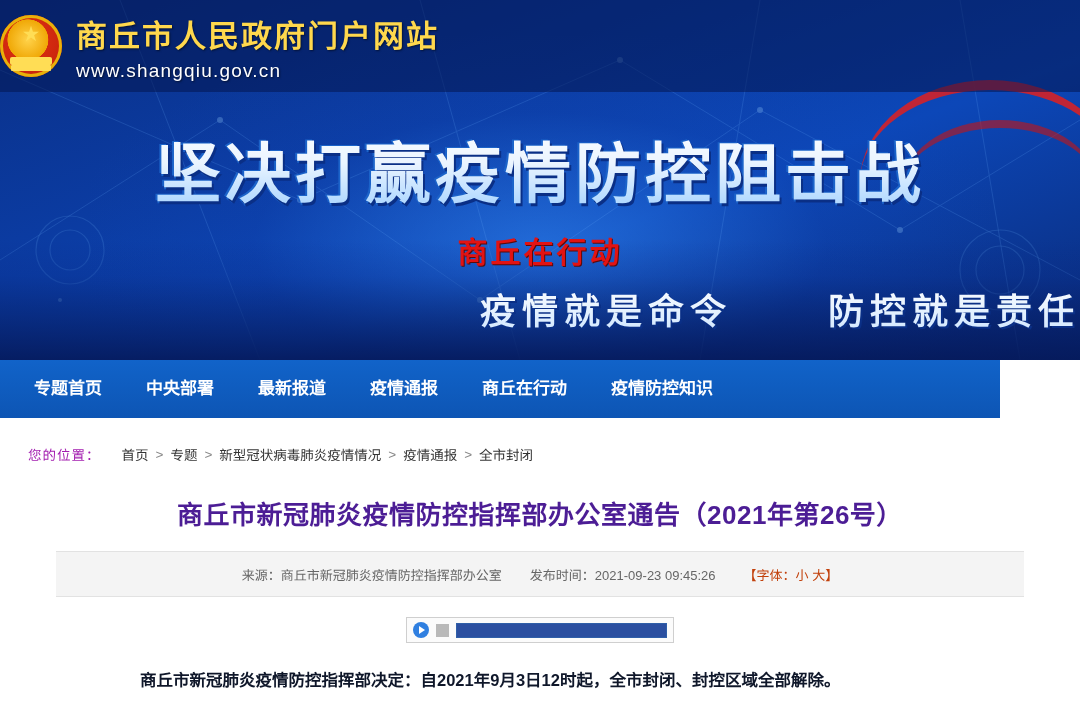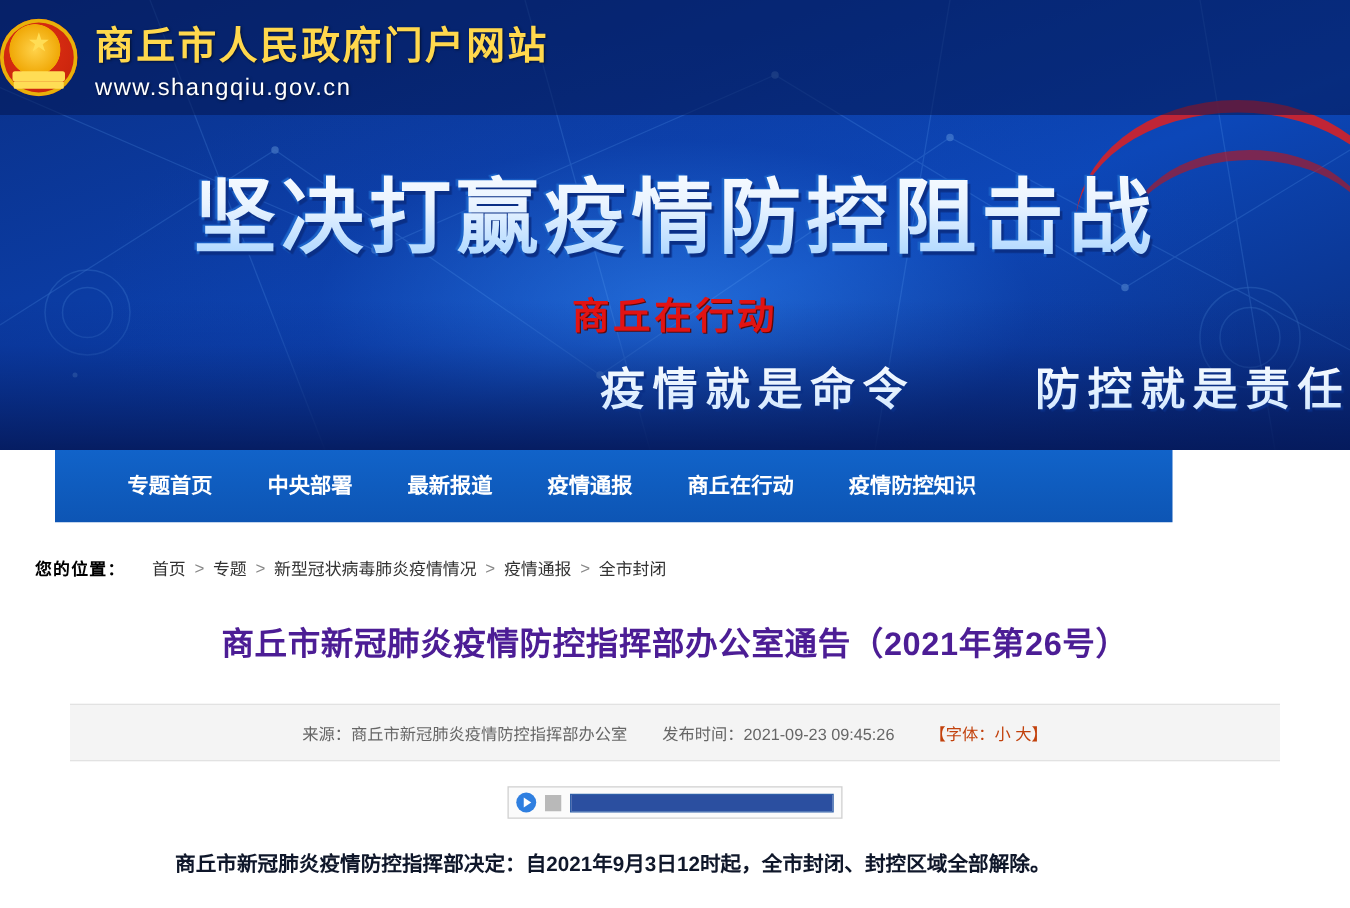--- a/index.html
+++ b/index.html
@@ -184,28 +184,27 @@
     background: linear-gradient(180deg,#ffffff 0%,#cfe6ff 100%);
     -webkit-background-clip: text;
     background-clip: text;
     -webkit-text-fill-color: transparent;
     filter: drop-shadow(2px 2px 0 #0a2f86);
     white-space: nowrap;
   }
 
   
   .nav {
-    width: 894px;
+    width: 1000px;
     height: 58px;
     background: linear-gradient(180deg, #1163c9 0%, #0d55b4 100%);
     display: flex;
     align-items: center;
-    padding-left: 36px;
+    padding-left: 12px;
     box-sizing: border-box;
-    margin-left: 44px;
   }
   .nav-item {
     color: #ffffff;
     font-size: 17px;
     font-weight: bold;
     padding: 0 22px;
     line-height: 58px;
     cursor: pointer;
     white-space: nowrap;
   }
@@ -220,42 +219,41 @@
   .breadcrumb {
     padding: 26px 0 0 28px;
     font-size: 13.5px;
     color: #333333;
     display: flex;
     align-items: center;
     gap: 7px;
     flex-wrap: nowrap;
   }
   .breadcrumb .label {
-    color: #000000;
+    color: #a21caf;
     margin-right: 14px;
     letter-spacing: 1px;
-    font-weight: bold;
   }
   .breadcrumb a {
     color: #333333;
     text-decoration: none;
   }
   .breadcrumb .sep { color: #888888; }
 
   .article-title {
     margin: 30px 0 0 0;
     text-align: center;
     font-size: 26px;
     font-weight: bold;
     color: #4c1d95;
     letter-spacing: 0.5px;
   }
 
   .meta-bar {
-    margin: 32px auto 0 auto;
+    margin: 20px auto 0 auto;
     width: 968px;
     height: 44px;
     background: #f4f4f4;
     border-top: 1px solid #e2e2e2;
     border-bottom: 1px solid #e2e2e2;
     display: flex;
     align-items: center;
     justify-content: center;
     gap: 28px;
     font-size: 13px;

